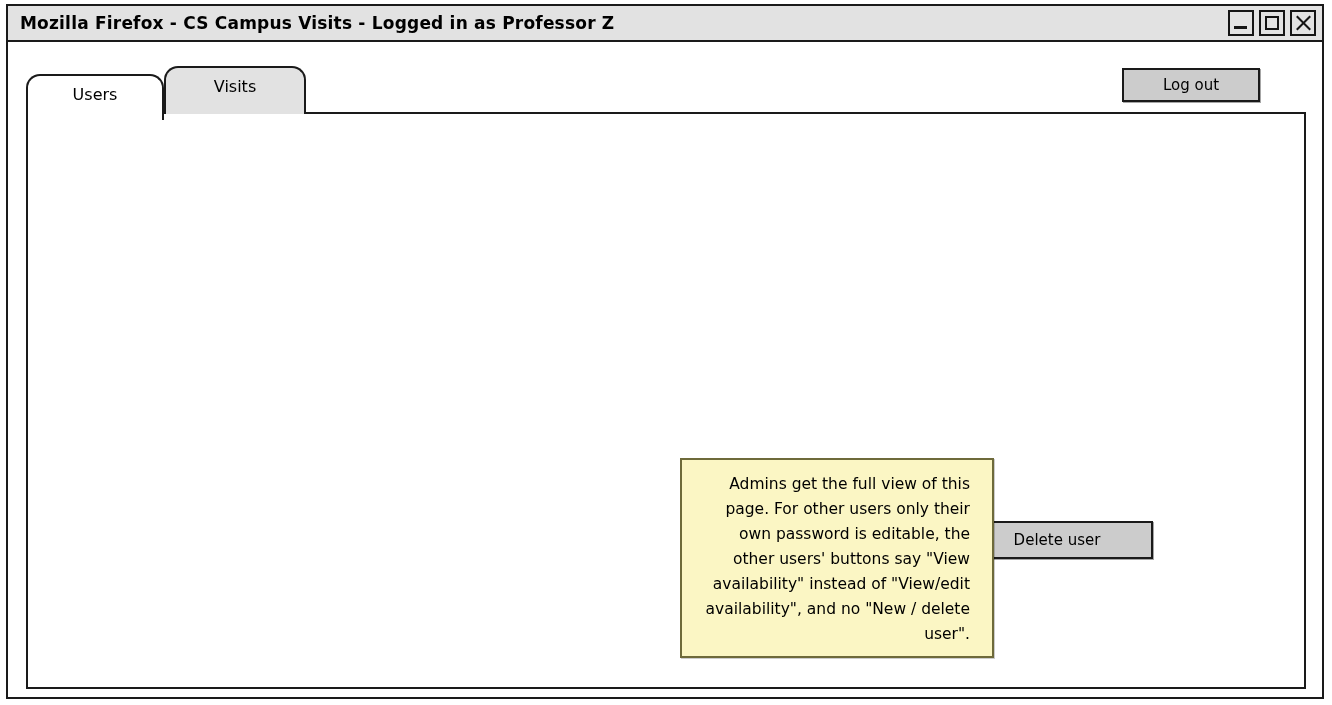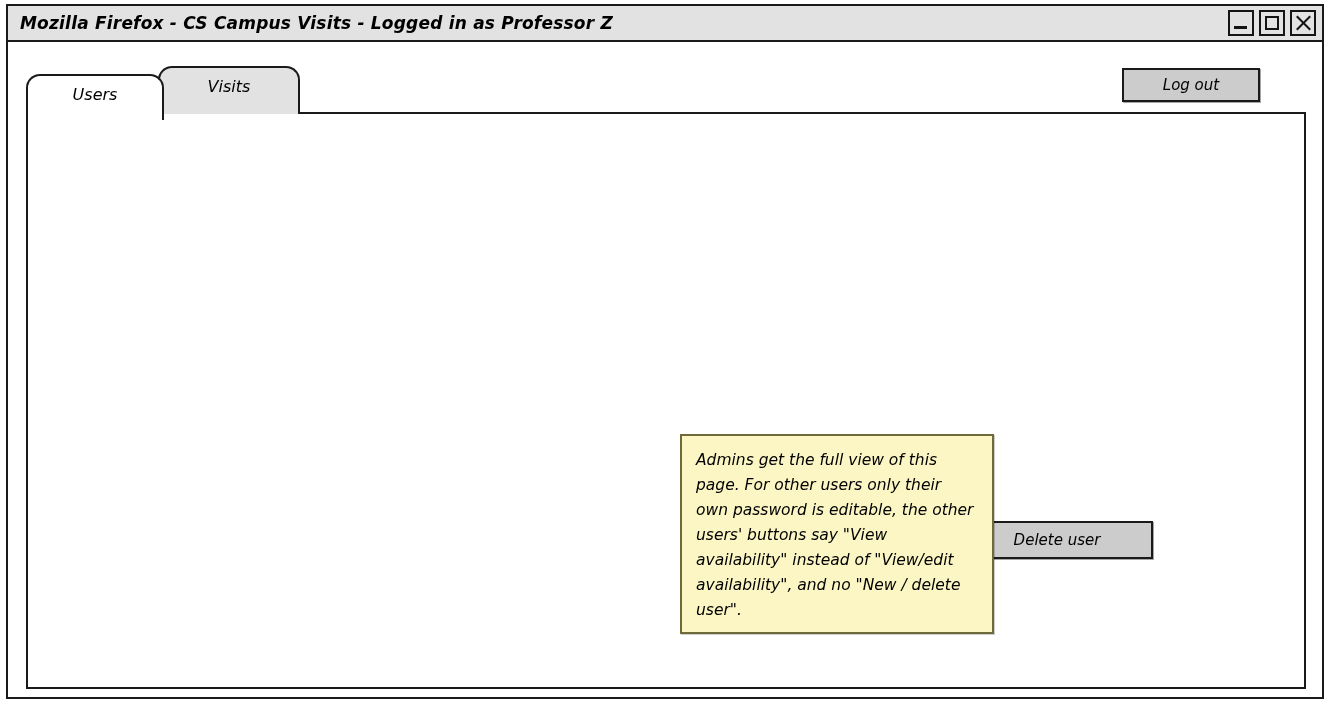--- a/index.html
+++ b/index.html
@@ -18,21 +18,20 @@
   
   #window {
     position: absolute;
     left: 6px;
     top: 4px;
     width: 1318px;
     height: 695px;
     border: 2px solid #1a1a1a;
     box-sizing: border-box;
     background: #a3a3a3;
-    font-style: italic;
   }
 
   #titlebar {
     position: absolute;
     left: 0; top: 0;
     width: 100%;
     height: 36px;
     background: #e2e2e2;
     border-bottom: 2px solid #1a1a1a;
     box-sizing: border-box;
@@ -116,21 +115,21 @@
     z-index: 5;
   }
   #tab-users {
     left: 18px;
     top: 32px;
     width: 138px;
     height: 46px;
     background: #ffffff;
   }
   #tab-visits {
-    left: 150px;
+    left: 156px;
     top: 24px;
     width: 142px;
     height: 48px;
     background: #e2e2e2;
     z-index: 4;
   }
   
   #tab-merge {
     position: absolute;
     left: 22px;
@@ -264,32 +263,32 @@
     color: #000;
     display: flex;
     align-items: center;
     padding-left: 6px;
   }
 
   
   #sticky {
     position: absolute;
     left: 672px;
-    top: 392px;
+    top: 416px;
     width: 314px;
     height: 200px;
     background: #fbf6c4;
     border: 2px solid #6e6a3a;
     box-sizing: border-box;
     z-index: 20;
-    padding: 12px 14px 0 14px;
+    padding: 12px 22px 0 14px;
     font-size: 15.5px;
     line-height: 25px;
     color: #000000;
-    text-align: left;
+    text-align: right;
     box-shadow: 1px 1px 0 rgba(0,0,0,0.2);
   }
 </style>
 </head>
 <body>
 
 <div id="window">
 
   <div id="titlebar">
     <div id="title-text">Mozilla Firefox - CS Campus Visits - Logged in as Professor Z</div>

